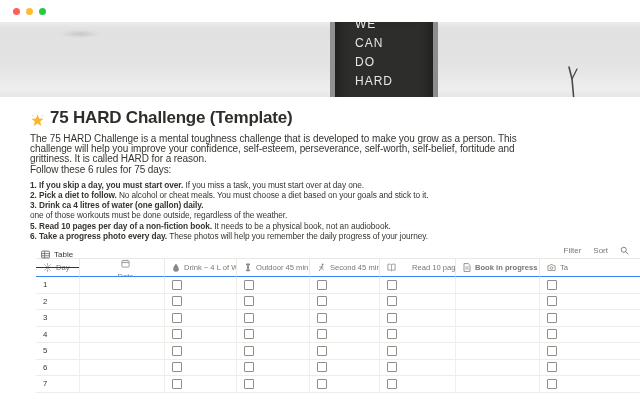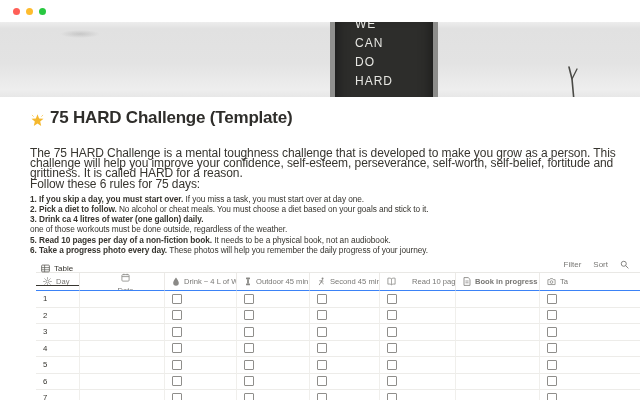--- a/index.html
+++ b/index.html
@@ -27,29 +27,29 @@
     border-right-color:#8d8d8b;box-sizing:border-box;
     box-shadow:inset 0 0 14px rgba(0,0,0,.55);
   }
   .sign-lines{padding:3px 0 0 20px;}
   .sign-line{font-size:12px;line-height:19px;color:#e6e6e2;letter-spacing:1px;font-weight:400;}
   .twig{position:absolute;right:52px;bottom:-4px;}
   
   .content{padding:11px 0 0 30px;}
   .title-row{display:flex;align-items:flex-end;gap:5px;height:20px;}
   .page-title{font-size:17px;font-weight:700;margin:0;letter-spacing:-0.2px;color:#2f2e2b;}
-  .intro{margin-top:20px;font-size:12px;line-height:10.2px;letter-spacing:-0.08px;}
+  .intro{margin-top:6px;font-size:10px;line-height:10.2px;letter-spacing:-0.08px;}
   .rules{margin-top:5px;font-size:8.3px;line-height:10.2px;letter-spacing:-0.08px;}
   .t-line{white-space:nowrap;}
   .t-line b{font-weight:700;}
   
   .db{margin-left:36px;margin-top:4px;position:relative;width:604px;}
   .tab-row{height:14px;position:relative;}
   .view-tab{
-    display:inline-flex;align-items:flex-end;gap:4px;height:13px;padding:0 6px 12px 5px;
+    display:inline-flex;align-items:flex-start;gap:4px;height:13px;padding:0 6px 4px 5px;
     font-size:8px;color:#37352f;font-weight:500;border-bottom:1.5px solid #37352f;
   }
   .tab-row::after{content:'';position:absolute;left:0;right:0;bottom:0;height:1px;background:#e9e8e5;z-index:-1;}
   .db-controls{position:absolute;right:11px;top:1px;display:flex;align-items:center;gap:12px;font-size:8px;color:#787774;}
   .db-control{cursor:default;}
   .header-row{display:flex;height:18px;}
   .hcell{
     display:flex;align-items:center;gap:4px;box-sizing:border-box;
     padding-left:7px;font-size:7.6px;color:#787774;
     border-bottom:1px solid #3b82f6;border-right:1px solid #eceae7;

